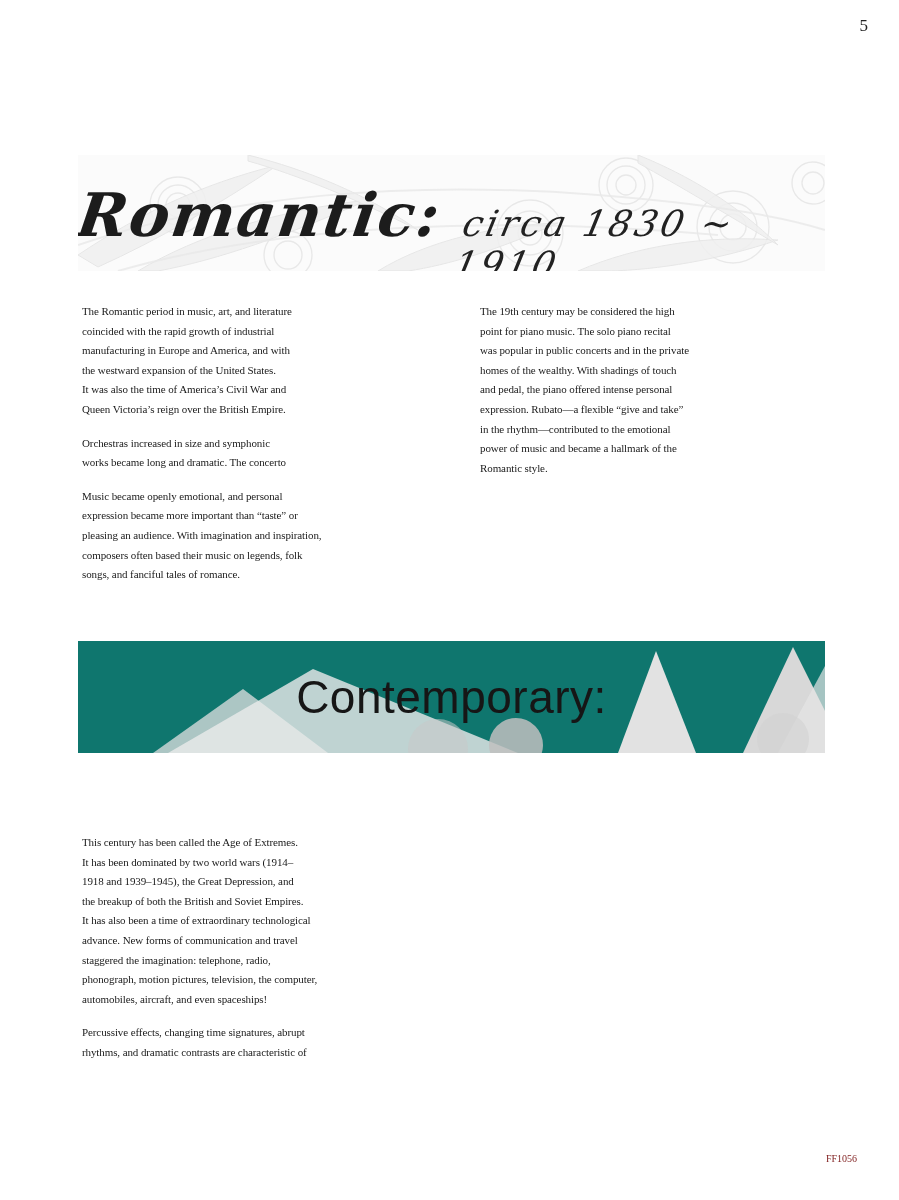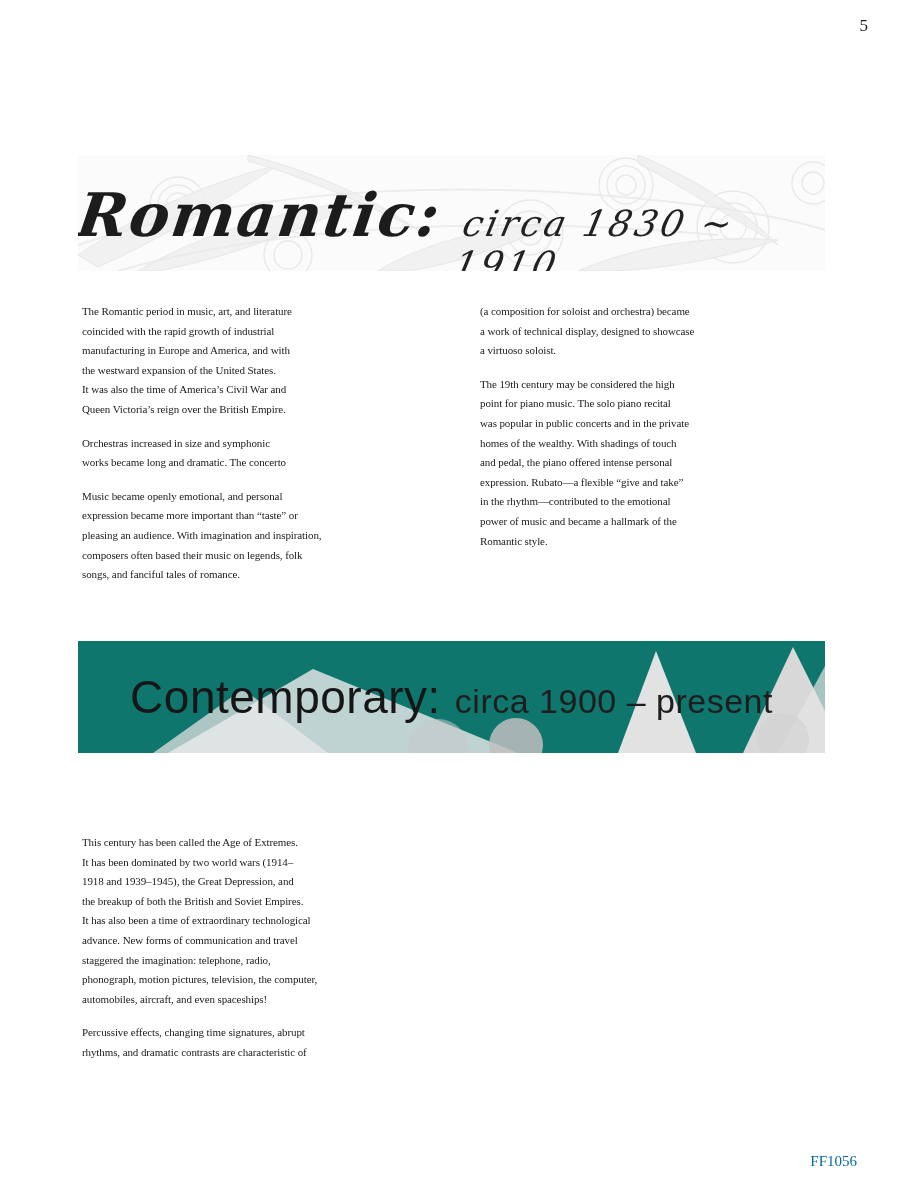--- a/index.html
+++ b/index.html
@@ -10,21 +10,21 @@
     font-family: "Liberation Serif", serif;
     color: #1a1a1a;
     overflow: hidden;
   }
   .page-number {
     position: absolute; top: 16px; right: 31px;
     font-size: 17px; color: #222;
   }
   .footer-code {
     position: absolute; top: 1153px; right: 42px;
-    font-size: 15px; color: #0369a1;
+    font-size: 10px; color: #7f1d1d;
   }
 
   
   .banner {
     position: absolute; left: 78px; width: 747px;
     overflow: hidden;
   }
   .banner svg.bg { position: absolute; left: 0; top: 0; }
   .banner .banner-text {
     position: relative; z-index: 2;
@@ -136,23 +136,20 @@
 Queen Victoria’s reign over the British Empire.</p>
     <p class="para">Orchestras increased in size and symphonic
 works became long and dramatic. The concerto</p>
     <p class="para">Music became openly emotional, and personal
 expression became more important than “taste” or
 pleasing an audience. With imagination and inspiration,
 composers often based their music on legends, folk
 songs, and fanciful tales of romance.</p>
   </div>
   <div class="col-right">
-    <p class="para">(a composition for soloist and orchestra) became
-a work of technical display, designed to showcase
-a virtuoso soloist.</p>
     <p class="para">The 19th century may be considered the high
 point for piano music. The solo piano recital
 was popular in public concerts and in the private
 homes of the wealthy. With shadings of touch
 and pedal, the piano offered intense personal
 expression. Rubato—a flexible “give and take”
 in the rhythm—contributed to the emotional
 power of music and became a hallmark of the
 Romantic style.</p>
   </div>
@@ -164,21 +161,20 @@
     <polygon points="90,112 235,28 440,112" fill="#ebebeb" opacity="0.8"></polygon>
     <circle cx="360" cy="108" r="30" fill="#c9c9c9" opacity="0.55"></circle>
     <circle cx="438" cy="104" r="27" fill="#bfbfbf" opacity="0.85"></circle>
     <polygon points="540,112 578,10 618,112" fill="#e2e2e2"></polygon>
     <polygon points="665,112 715,6 768,112" fill="#d8d8d8"></polygon>
     <polygon points="700,112 793,-60 890,112" fill="#e6e6e6" opacity="0.7"></polygon>
     <circle cx="705" cy="98" r="26" fill="#d2d2d2" opacity="0.6"></circle>
   </svg>
   <div class="banner-text">
     <span class="sans-title">Contemporary:</span>
-    <span class="sans-subtitle">circa 1900 – present</span>
   </div>
 </div>
 
 <div class="two-col" id="section-contemporary-text">
   <div class="col-left">
     <p class="para">This century has been called the Age of Extremes.
 It has been dominated by two world wars (1914–
 1918 and 1939–1945), the Great Depression, and
 the breakup of both the British and Soviet Empires.
 It has also been a time of extraordinary technological

